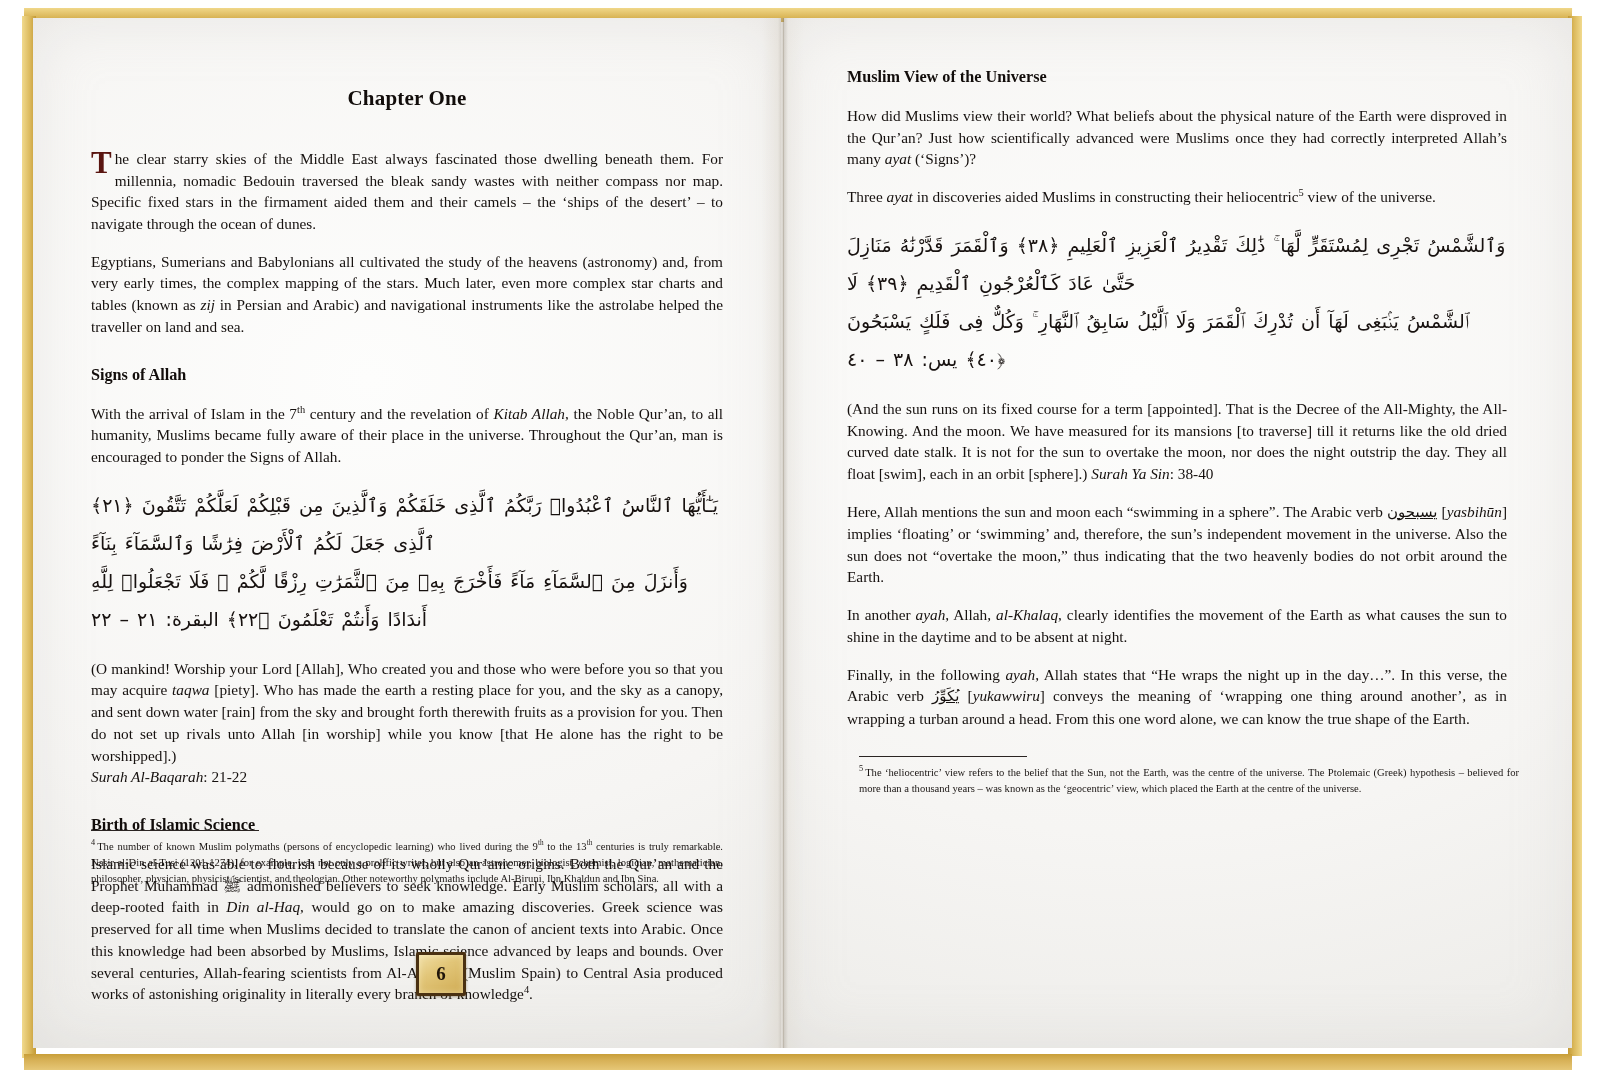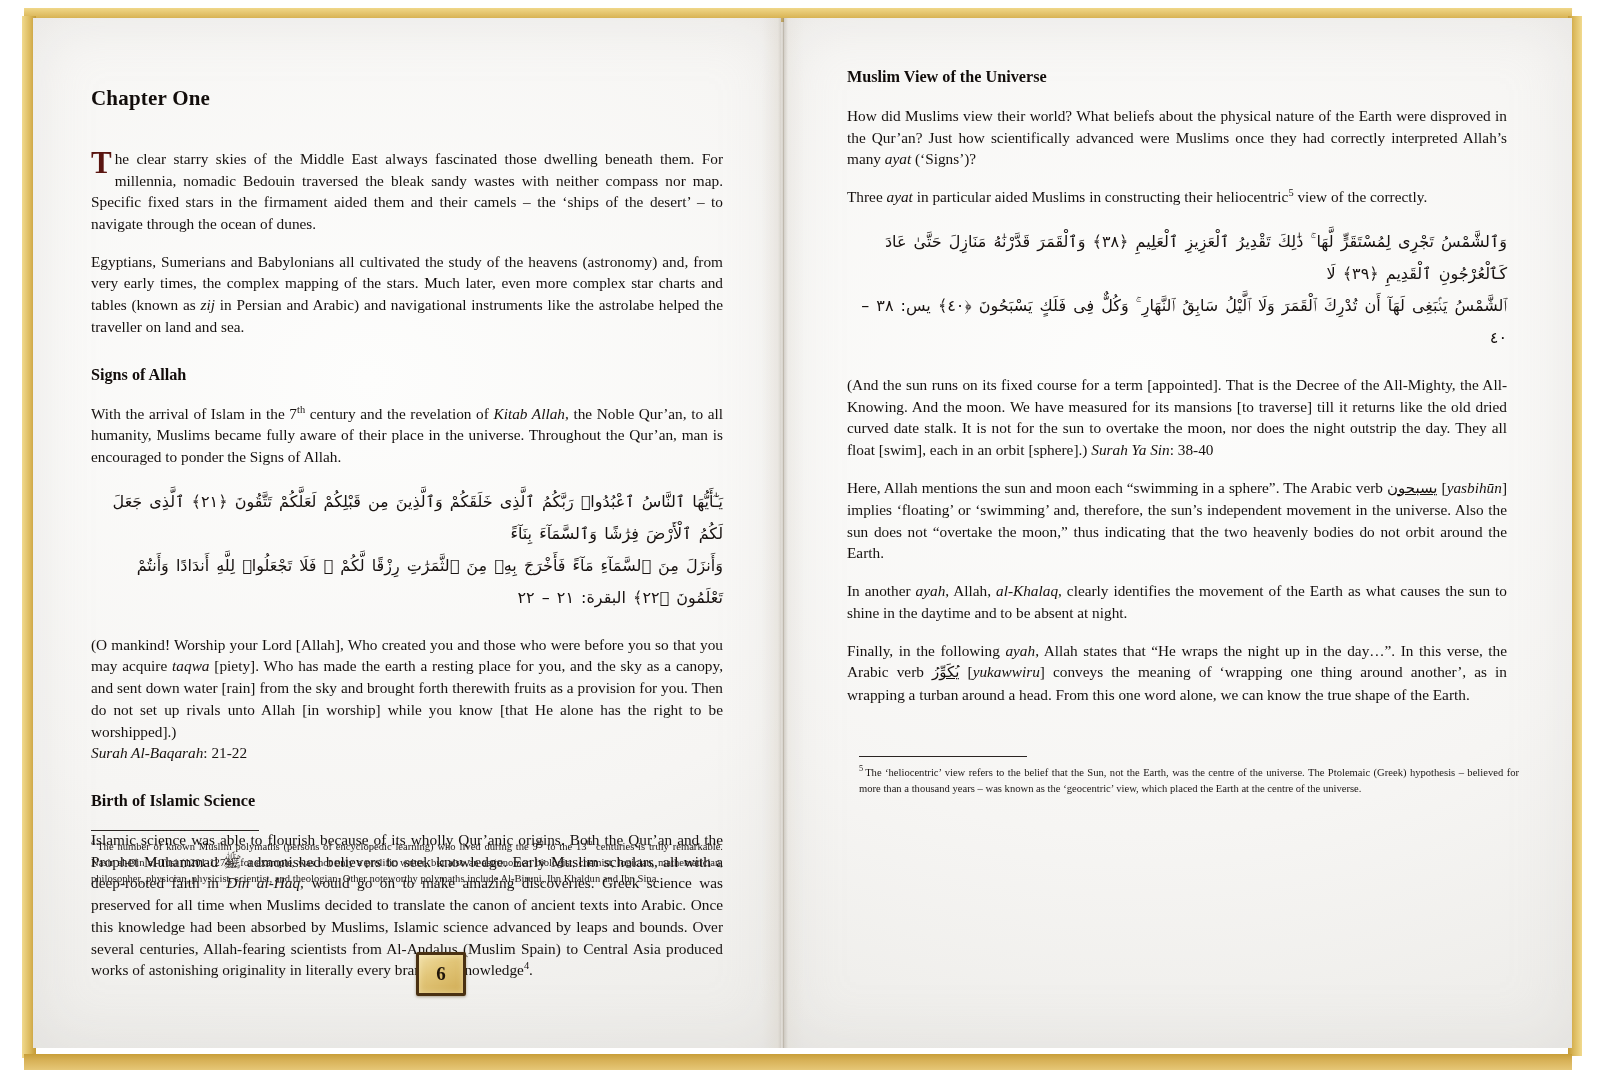--- a/index.html
+++ b/index.html
@@ -85,20 +85,21 @@
     font-size: 15.3px;
     line-height: 1.42;
     text-align: justify;
   }
   #left-col  { left: 58px;  top: 48px; width: 632px; }
   #right-col { left: 63px;  top: 48px; width: 660px; }
 
   h1.chapter-title {
     font-size: 21px;
     font-weight: bold;
+    text-align: center;
     margin: 18px 0 34px 0;
     letter-spacing: 0.2px;
     color: #120d0b;
   }
   h2.section-head {
     font-size: 16.2px;
     font-weight: bold;
     margin: 26px 0 16px 0;
     text-align: left;
     color: #120d0b;
@@ -121,23 +122,23 @@
     padding: 2px 2px 0 0;
     margin-right: 1px;
   }
 
   .it { font-style: italic; }
   .sup { font-size: 0.68em; vertical-align: super; line-height: 0; }
 
   
   .arabic-block {
     direction: rtl;
-    text-align: right;
+    text-align: left;
     font-family: "DejaVu Sans", sans-serif;
-    font-size: 16px;
+    font-size: 19px;
     line-height: 2.0;
     margin: 18px 0 20px 0;
     color: #17110f;
     word-spacing: 2px;
   }
   .arabic-inline {
     font-family: "DejaVu Sans", sans-serif;
     direction: rtl;
     unicode-bidi: isolate;
     font-size: 15px;
@@ -231,21 +232,21 @@
   </div>
 
   <div class="leaf" id="right-page">
 
     <div class="text-col" id="right-col">
 
       <h2 class="section-head first">Muslim View of the Universe</h2>
 
       <p class="para"><span>How did Muslims view their world?  What beliefs about the physical nature of the Earth were disproved in the Qur’an?  Just how scientifically advanced were Muslims once they had correctly interpreted Allah’s many </span><span class="it">ayat</span><span> (‘Signs’)?</span></p>
 
-      <p class="para"><span>Three </span><span class="it">ayat</span><span> in particular aided Muslims in constructing their heliocentric</span><span class="sup">5</span><span> view of the correctly.</span></p>
+      <p class="para"><span>Three </span><span class="it">ayat</span><span> in discoveries aided Muslims in constructing their heliocentric</span><span class="sup">5</span><span> view of the universe.</span></p>
 
       <div class="arabic-block">
         <div>وَٱلشَّمْسُ تَجْرِى لِمُسْتَقَرٍّ لَّهَا ۚ ذَٰلِكَ تَقْدِيرُ ٱلْعَزِيزِ ٱلْعَلِيمِ ﴿٣٨﴾ وَٱلْقَمَرَ قَدَّرْنَٰهُ مَنَازِلَ حَتَّىٰ عَادَ كَٱلْعُرْجُونِ ٱلْقَدِيمِ ﴿٣٩﴾ لَا</div>
         <div>ٱلشَّمْسُ يَنۢبَغِى لَهَآ أَن تُدْرِكَ ٱلْقَمَرَ وَلَا ٱلَّيْلُ سَابِقُ ٱلنَّهَارِ ۚ وَكُلٌّ فِى فَلَكٍ يَسْبَحُونَ ﴿٤٠﴾   يس: ٣٨ – ٤٠</div>
       </div>
 
       <p class="para"><span>(And the sun runs on its fixed course for a term [appointed].  That is the Decree of the All-Mighty, the All-Knowing. And the moon.  We have measured for its mansions [to traverse] till it returns like the old dried curved date stalk.  It is not for the sun to overtake the moon, nor does the night outstrip the day.  They all float [swim], each in an orbit [sphere].)  </span><span class="it">Surah Ya Sin</span><span>: 38-40</span></p>
 
       <p class="para"><span>Here, Allah mentions the sun and moon each “swimming in a sphere”.  The Arabic verb </span><span class="arabic-inline">يسبحون</span><span> [</span><span class="it">yasbihūn</span><span>] implies ‘floating’ or ‘swimming’ and, therefore, the sun’s independent movement in the universe.  Also the sun does not “overtake the moon,” thus indicating that the two heavenly bodies do not orbit around the Earth.</span></p>
 

